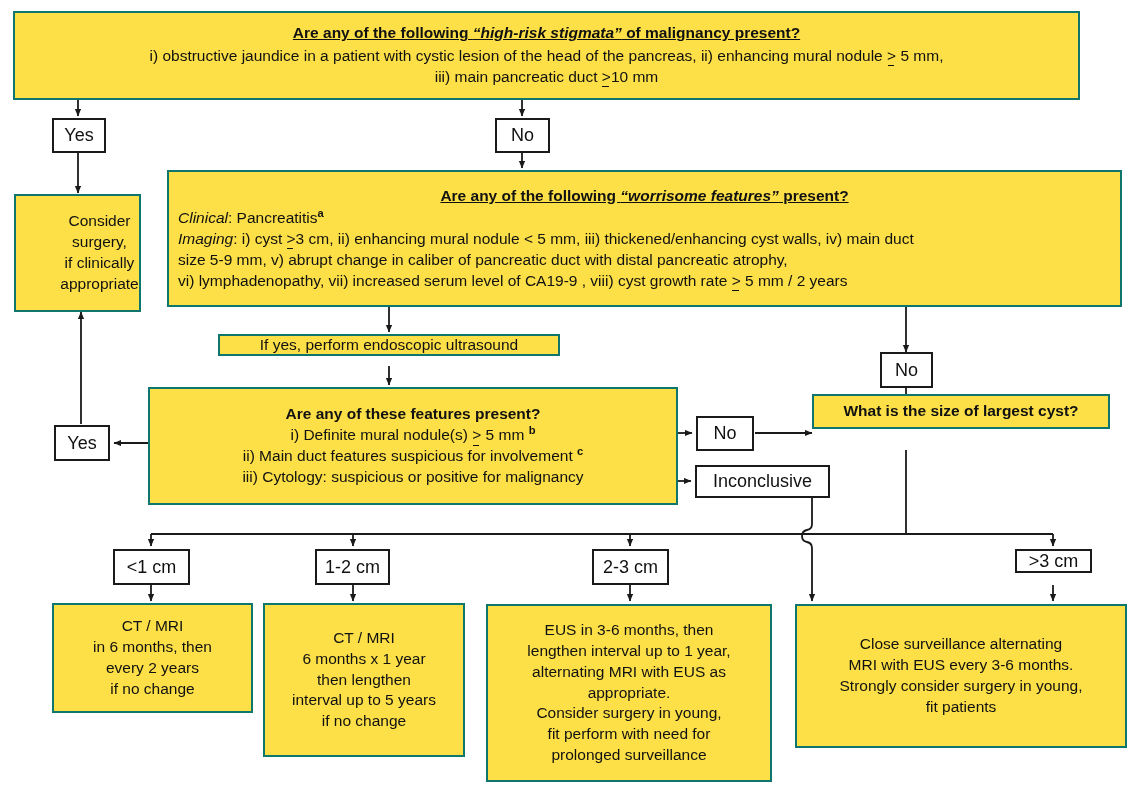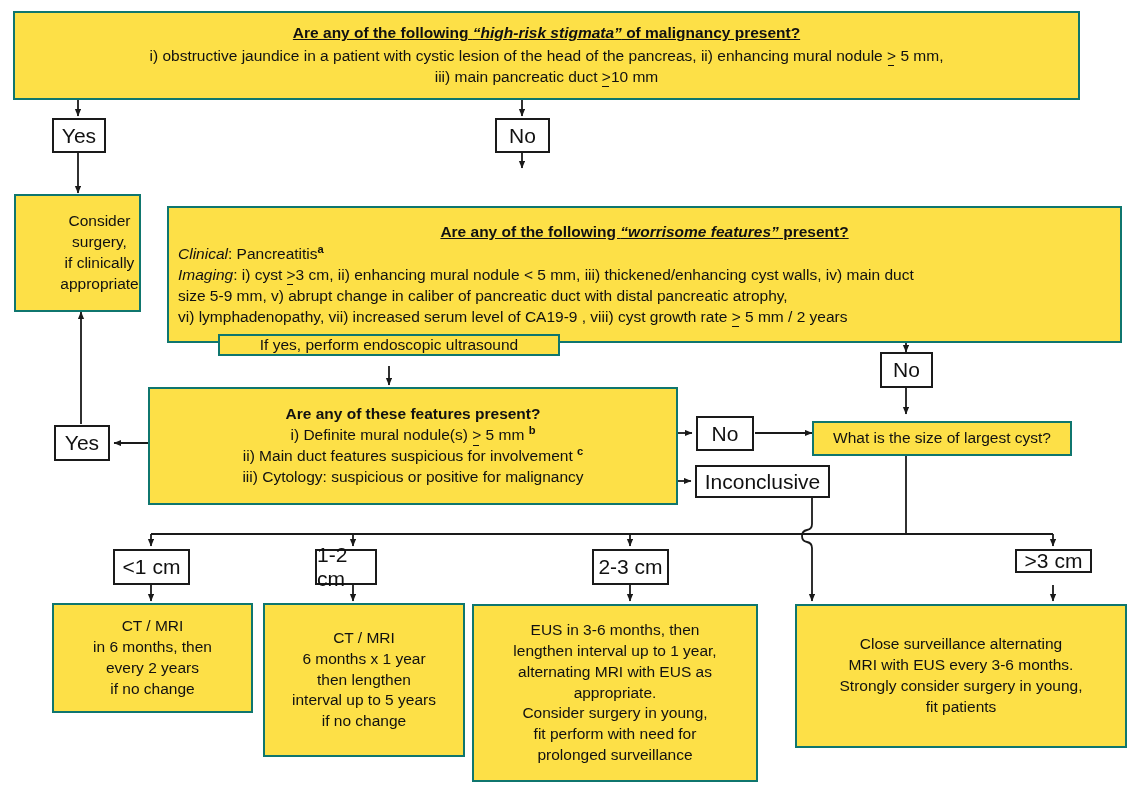--- a/index.html
+++ b/index.html
@@ -15,21 +15,21 @@
     border:2px solid #0f766e;background:#fde047;
     display:flex;flex-direction:column;justify-content:center;
     font-size:15.5px;line-height:1.34;
   }
   .box.center{align-items:center;text-align:center;}
   .box.left{align-items:flex-start;text-align:left;}
   .pad{padding:4px 10px;}
   .tiny-box{
     position:absolute;box-sizing:border-box;border:2px solid #1a1a1a;background:#fff;
     display:flex;align-items:center;justify-content:center;
-    font-size:21px;
+    font-size:18px;
   }
   .hdr{
     font-weight:bold;text-decoration:underline;text-align:center;
     width:100%;display:block;margin-bottom:2px;font-size:15.5px;
   }
   .it{font-style:italic;font-weight:normal;}
   .ital{font-style:italic;}
   .ge{position:relative;display:inline-block;}
   .ge::after{
     content:"";position:absolute;left:0.03em;right:0.14em;bottom:0.03em;
@@ -110,21 +110,21 @@
 
   <div class="tiny-box" style="left:495px;top:118px;width:55px;height:35px;">No</div>
 
   <div class="box center" style="left:14px;top:194px;width:127px;height:118px;padding-left:44px;">
     <span class="line">Consider</span>
     <span class="line">surgery,</span>
     <span class="line">if clinically</span>
     <span class="line">appropriate</span>
   </div>
 
-  <div class="box left" style="left:167px;top:170px;width:955px;height:137px;padding:5px 9px;margin-top:36px;">
+  <div class="box left" style="left:167px;top:170px;width:955px;height:137px;padding:5px 9px;">
     <span class="hdr">
       <span>Are any of the following </span><span class="ital">“worrisome features”</span><span> present?</span>
     </span>
     <span class="line">
       <span class="it">Clinical</span><span>: Pancreatitis</span><sup>a</sup>
     </span>
     <span class="line">
       <span class="it">Imaging</span><span>: i) cyst </span><span class="ge">&gt;</span><span>3 cm, ii) enhancing mural nodule &lt; 5 mm, iii) thickened/enhancing cyst walls, iv) main duct</span>
     </span>
     <span class="line">size 5-9 mm, v) abrupt change in caliber of pancreatic duct with distal pancreatic atrophy,</span>
@@ -147,43 +147,43 @@
   </div>
 
   <div class="tiny-box" style="left:54px;top:425px;width:56px;height:36px;">Yes</div>
 
   <div class="tiny-box" style="left:696px;top:416px;width:58px;height:35px;">No</div>
 
   <div class="tiny-box" style="left:695px;top:465px;width:135px;height:33px;">Inconclusive</div>
 
   <div class="tiny-box" style="left:880px;top:352px;width:53px;height:36px;">No</div>
 
-  <div class="box center" style="left:812px;top:421px;width:260px;height:35px;">What is the size of largest cyst?</div>
+  <div class="box center" style="left:812px;top:394px;width:298px;height:35px;font-weight:bold;">What is the size of largest cyst?</div>
 
   <div class="tiny-box" style="left:113px;top:549px;width:77px;height:36px;">&lt;1 cm</div>
-  <div class="tiny-box" style="left:315px;top:549px;width:62px;height:36px;">1-2 cm</div>
+  <div class="tiny-box" style="left:315px;top:549px;width:75px;height:36px;">1-2 cm</div>
   <div class="tiny-box" style="left:592px;top:549px;width:77px;height:36px;">2-3 cm</div>
   <div class="tiny-box" style="left:1015px;top:549px;width:77px;height:24px;">&gt;3 cm</div>
 
   <div class="box center" style="left:52px;top:603px;width:201px;height:110px;">
     <span class="line">CT / MRI</span>
     <span class="line">in 6 months, then</span>
     <span class="line">every 2 years</span>
     <span class="line">if no change</span>
   </div>
 
   <div class="box center" style="left:263px;top:603px;width:202px;height:154px;">
     <span class="line">CT / MRI</span>
     <span class="line">6 months x 1 year</span>
     <span class="line">then lengthen</span>
     <span class="line">interval up to 5 years</span>
     <span class="line">if no change</span>
   </div>
 
-  <div class="box center" style="left:472px;top:604px;width:286px;height:178px;align-items:flex-end;">
+  <div class="box center" style="left:486px;top:604px;width:286px;height:178px;align-items:flex-end;">
     <span class="line">EUS in 3-6 months, then</span>
     <span class="line">lengthen interval up to 1 year,</span>
     <span class="line">alternating MRI with EUS as</span>
     <span class="line">appropriate.</span>
     <span class="line">Consider surgery in young,</span>
     <span class="line">fit perform with need for</span>
     <span class="line">prolonged surveillance</span>
   </div>
 
   <div class="box center" style="left:795px;top:604px;width:332px;height:144px;">

